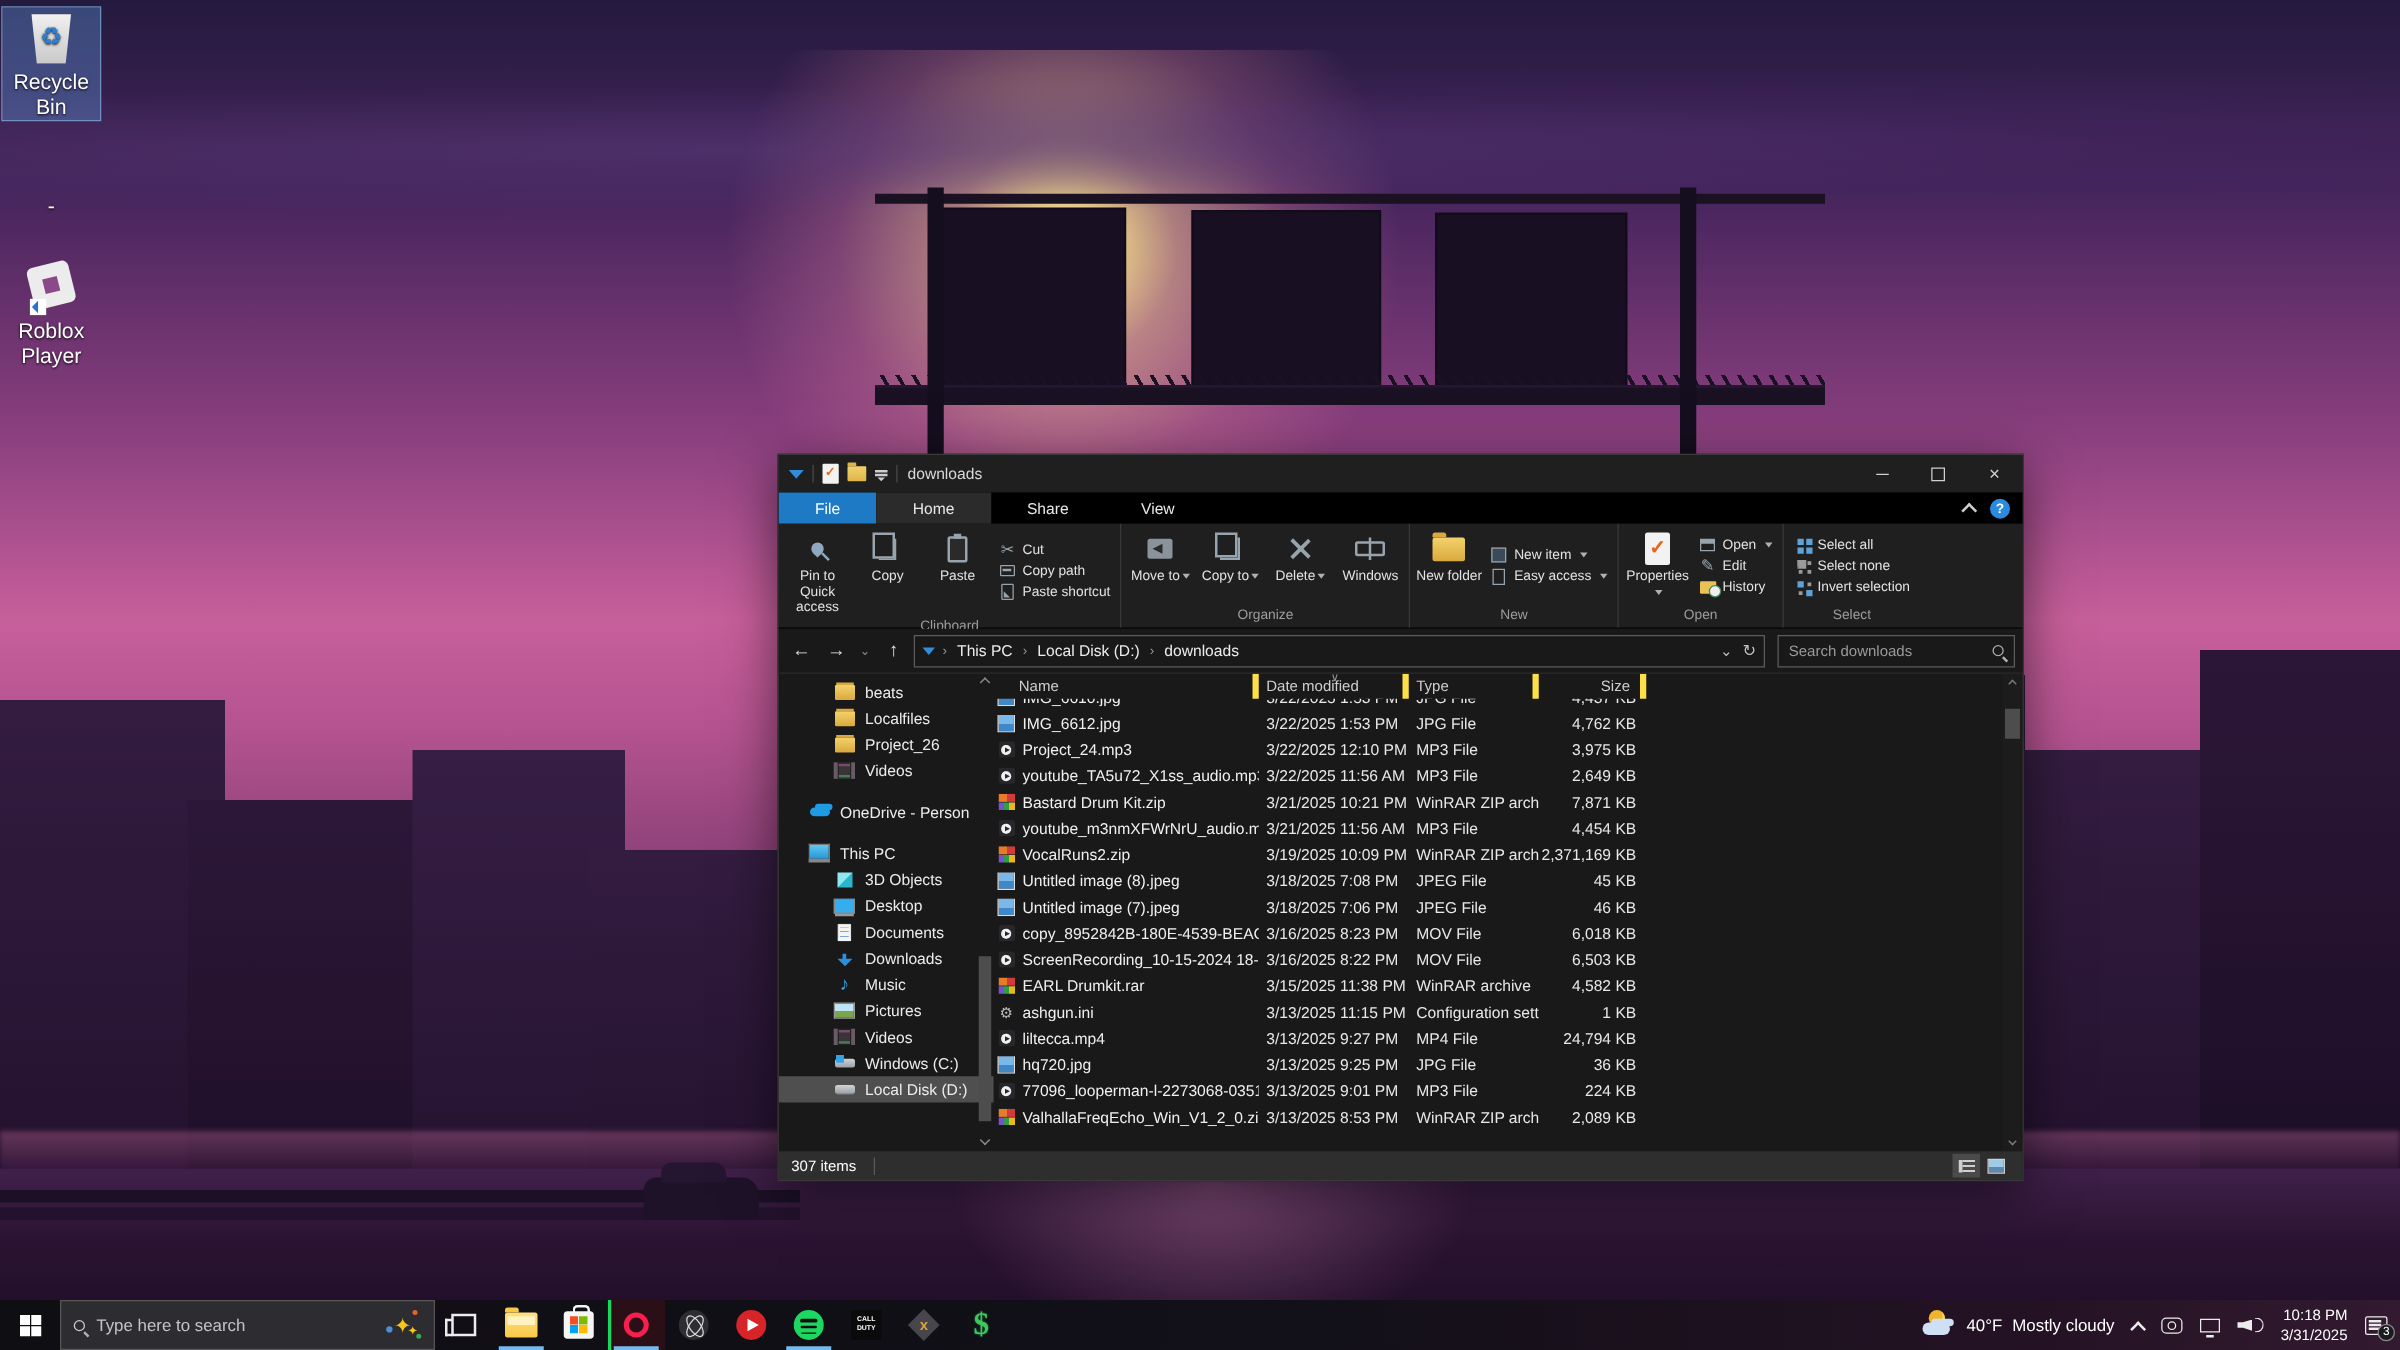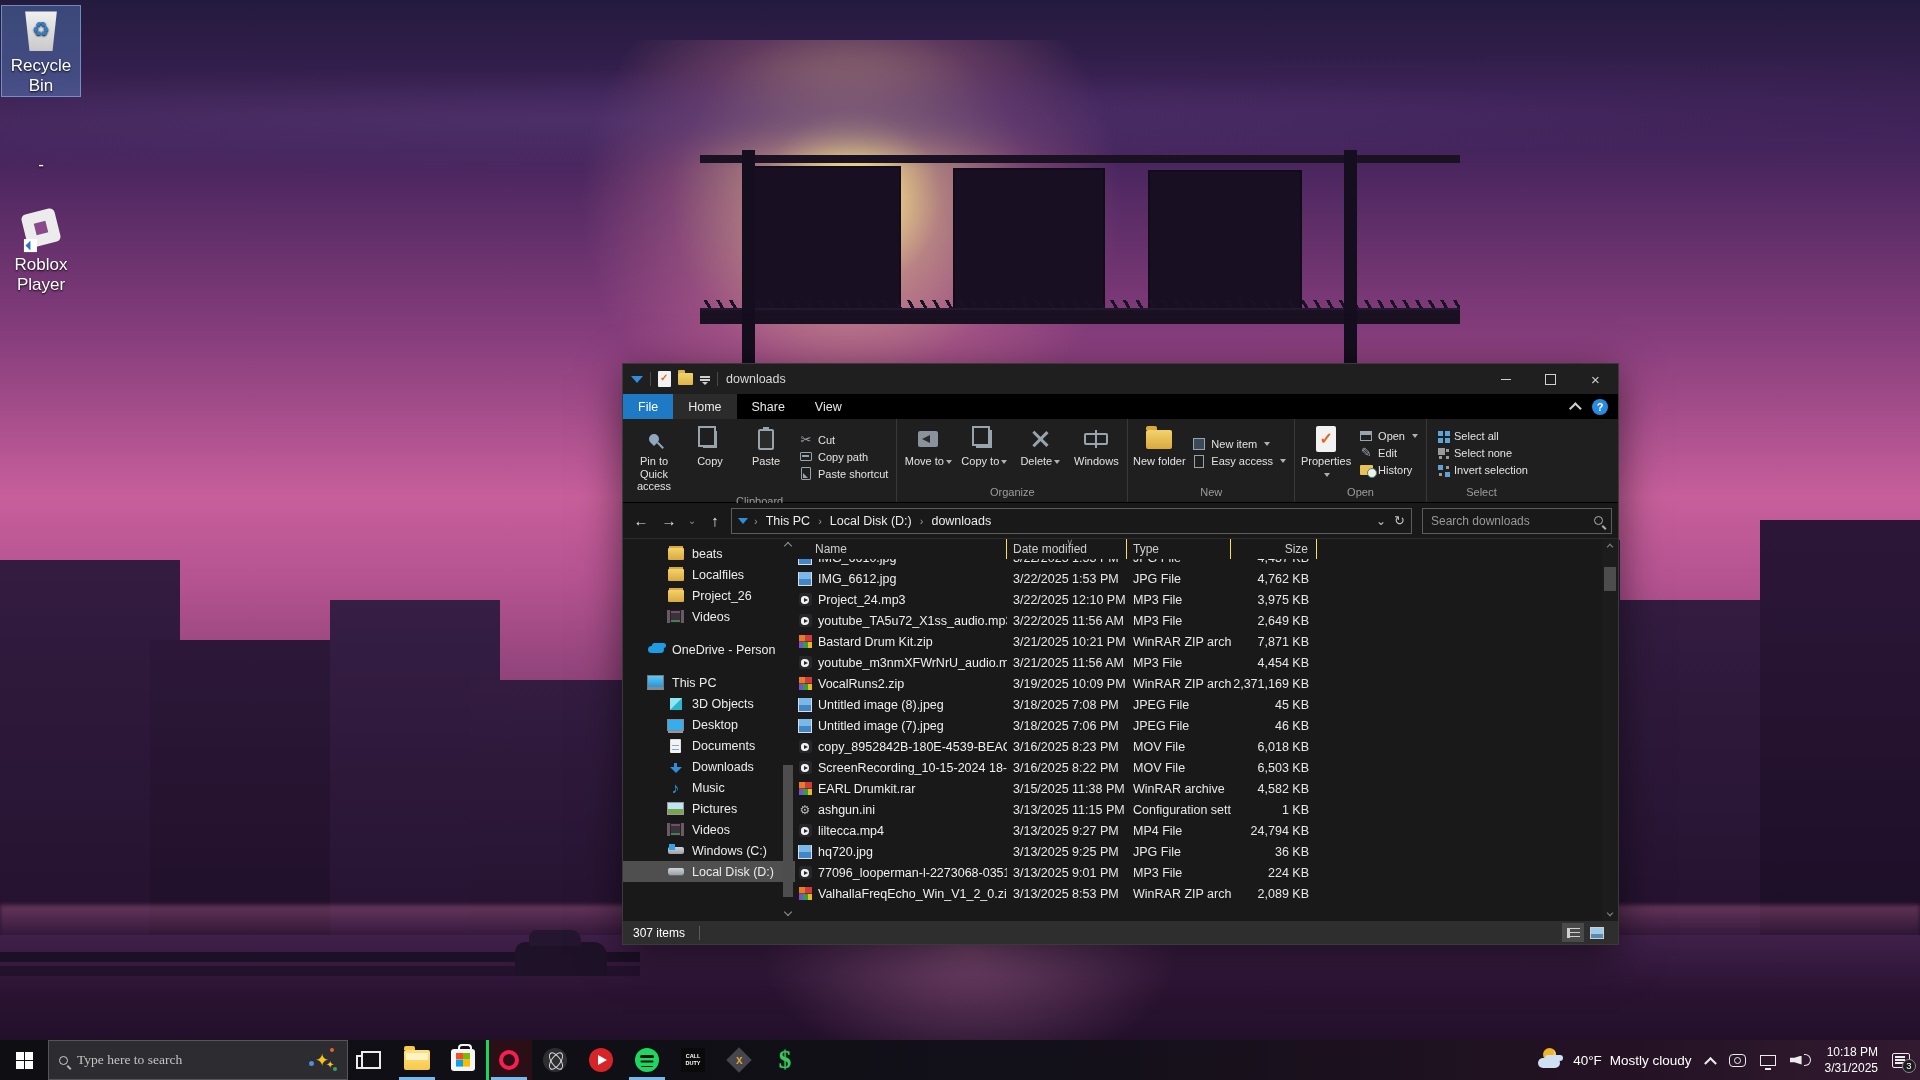--- a/index.html
+++ b/index.html
@@ -62,21 +62,21 @@
   .qat-more::before { content:""; position:absolute; top:2px; left:0; width:10px; height:1.5px; background:#cfcfcf; box-shadow:0 3px 0 #cfcfcf; }
   .qat-more::after { content:""; position:absolute; left:2px; top:8px; border-left:3px solid transparent; border-right:3px solid transparent; border-top:3px solid #cfcfcf; }
   .win-title { margin-left:8px; color:#d8d8d8; font-size:12.5px; }
   .win-ctrls { margin-left:auto; display:flex; height:30px; }
   .wc { width:45px; display:flex; align-items:center; justify-content:center; color:#d0d0d0; }
   .wc-min::before { content:""; width:10px; height:1px; background:#d0d0d0; }
   .wc-max::before { content:""; width:9px; height:9px; border:1px solid #d0d0d0; }
   .wc-close { font-size:15px; }
 
   .tabrow { height:25px; background:#000; display:flex; align-items:stretch; flex:0 0 auto; font-size:12.5px; }
-  .tab { padding:0 15px; display:flex; align-items:center; color:#e8e8e8; }
+  .tab { padding:0 29px; display:flex; align-items:center; color:#e8e8e8; }
   .tab.file { background:#1e7ac4; color:#fff; }
   .tab.active { background:#2b2b2b; }
   .tabrow-right { margin-left:auto; display:flex; align-items:center; gap:10px; padding-right:10px; }
   .rib-collapse { width:9px; height:9px; border-left:2px solid #cfcfcf; border-top:2px solid #cfcfcf; transform:rotate(45deg) translateY(3px); }
   .help-btn { width:16px; height:16px; border-radius:50%; background:#2a8ae0; color:#fff; font-size:11px; font-weight:bold; display:flex; align-items:center; justify-content:center; }
 
   .ribbon { height:84px; background:#1f1f1f; border-bottom:1px solid #000; display:flex; flex:0 0 auto; }
   .rb-group { display:flex; flex-direction:column; border-right:1px solid #383838; padding:2px 4px 0; }
   .rb-items { display:flex; flex:1; align-items:stretch; gap:2px; }
   .rb-gl { text-align:center; color:#9d9d9d; font-size:11px; height:18px; line-height:16px; }
@@ -170,21 +170,21 @@
   .ic-download::after { content:""; position:absolute; top:8px; border-left:6px solid transparent; border-right:6px solid transparent; border-top:6px solid #2f8edb; }
   .ic-music::before { content:"♪"; color:#35a3e8; font-size:15px; }
   .ic-pictures::before { content:""; width:15px; height:11px; background:linear-gradient(#bfe3f7 55%,#7aa64a 55%); border:1px solid #999; }
   .ic-drive::before { content:""; width:16px; height:7px; background:linear-gradient(#cfd4d9,#9aa0a6); border-radius:2px; box-shadow:0 2px 0 -1px #666; }
   .ic-drive-win::before { content:""; width:16px; height:7px; background:linear-gradient(#cfd4d9,#9aa0a6); border-radius:2px; }
   .ic-drive-win::after { content:""; position:absolute; left:2px; top:1px; width:6px; height:6px;
     background:linear-gradient(90deg,#35a3e8 48%,transparent 48% 52%,#35a3e8 52%),linear-gradient(#35a3e8 48%,transparent 48% 52%,#35a3e8 52%); }
 
   .filelist { flex:1; display:flex; flex-direction:column; overflow:hidden; }
   .col-headers { height:20px; display:flex; color:#cfcfcf; font-size:12px; flex:0 0 auto; position:relative; }
-  .colh { display:flex; align-items:center; padding-left:6px; border-right:1px solid #fde047; position:relative; }
+  .colh { display:flex; align-items:center; padding-left:6px; border-right:5px solid #fde047; position:relative; }
   .colh.c-name { width:212px; padding-left:20px; }
   .colh.c-date { width:120px; }
   .colh.c-type { width:104px; }
   .colh.c-size { width:86px; justify-content:flex-end; padding-right:8px; }
   .colh.c-fill { flex:1; border-right:none; }
   .sort-caret { position:absolute; top:-2px; left:50%; color:#9a9a9a; font-size:9px; }
   .rows-viewport { flex:1; overflow:hidden; position:relative; }
   .rows { position:absolute; left:0; right:0; top:-12px; }
   .frow { height:21px; display:flex; align-items:center; font-size:12.5px; color:#f0f0f0; }
   .fcell { white-space:nowrap; overflow:hidden; }
@@ -217,21 +217,21 @@
     background:repeating-linear-gradient(#cfcfcf 0 1.5px, transparent 1.5px 4px); border-left:3px solid #cfcfcf; }
   .sv-thumbs::before { content:""; width:12px; height:10px; background:linear-gradient(#9ecbe8 55%,#5a8ab0 55%); border:1px solid #cfcfcf; }
 
   
   .taskbar { position:absolute; left:0; bottom:0; width:100%; height:40px; display:flex; align-items:stretch;
     background:linear-gradient(90deg,#0f0e13 0%,#121018 55%,#241224 85%,#321a30 100%); z-index:50; }
   .start-btn { width:48px; display:flex; align-items:center; justify-content:center; }
   .win-logo { width:17px; height:17px; display:grid; grid-template-columns:8px 8px; grid-template-rows:8px 8px; gap:1px; }
   .win-logo i { background:#fdfdfd; }
   .tb-search { width:300px; background:#2d2d31; border:1px solid #565656; display:flex; align-items:center; padding:0 10px; gap:9px; }
-  .tb-search input { flex:1; background:transparent; border:none; outline:none; color:#cfcfcf; font-size:13.5px; font-family:Liberation Serif, serif; }
+  .tb-search input { flex:1; background:transparent; border:none; outline:none; color:#cfcfcf; font-size:13.5px; font-family:Liberation Sans, sans-serif; }
   .tb-search input::placeholder { color:#c4c4c4; }
   .sparkles { position:relative; width:30px; height:26px; flex:0 0 auto; }
   .sp1 { position:absolute; left:8px; top:3px; color:#f5c518; font-size:17px; }
   .sp2 { position:absolute; left:19px; top:12px; color:#f5c518; font-size:10px; }
   .spd1 { position:absolute; left:2px; top:14px; width:5px; height:5px; border-radius:50%; background:#4a90d9; }
   .spd2 { position:absolute; left:23px; top:1px; width:4px; height:4px; border-radius:50%; background:#e8622a; }
   .spd3 { position:absolute; left:26px; top:20px; width:4px; height:4px; border-radius:50%; background:#3aa655; }
   .tb-tile { width:46px; display:flex; align-items:center; justify-content:center; position:relative; }
   .tb-tile.active::after { content:""; position:absolute; left:5px; right:5px; bottom:0; height:3px; background:#76b9ed; }
   .tb-tile.tile-opera { background:#2a1016; box-shadow:inset 3px 0 0 #17d85c; }

